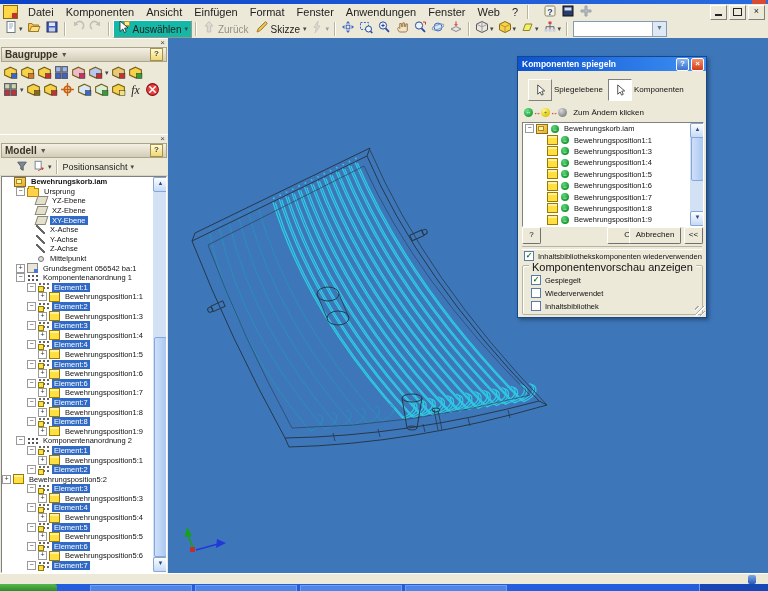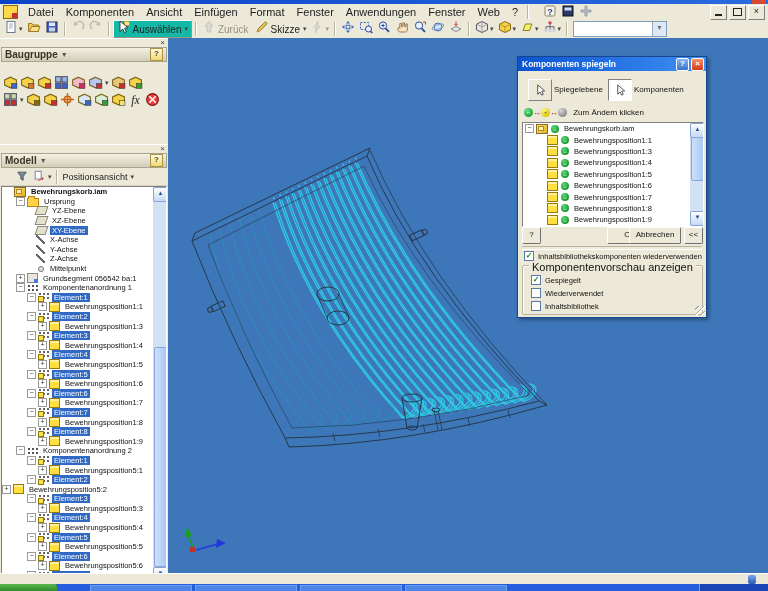--- a/index.html
+++ b/index.html
@@ -42,21 +42,21 @@
 
   
   #left{position:absolute;left:0;top:38px;width:168px;height:535px;background:#ECE9D8;}
   .panel-strip{height:8px;position:relative;border-top:1px solid #fff;}
   .strip-x{position:absolute;right:3px;top:0;font-size:8px;line-height:8px;color:#444;}
   .panel-header{height:13px;background:linear-gradient(#f4f1e4,#d2cdb8);border:1px solid #a8a48e;
     margin:0 1px;display:flex;align-items:center;font-size:10px;font-weight:bold;color:#3a3526;padding:0 3px;}
   .panel-header .ph-dd{font-size:7px;margin-left:3px;color:#555;}
   .panel-help{margin-left:auto;width:11px;height:11px;background:linear-gradient(#fffbe8,#f0d870);
     border:1px solid #a89440;font-size:8px;font-weight:bold;color:#5a4a10;text-align:center;line-height:10px;}
-  #bg-icon-rows{padding:12px 2px 0 2px;}
+  #bg-icon-rows{padding:2px 2px 0 2px;}
   .icon-row{display:flex;align-items:center;height:17px;}
   .pico{width:17px;height:16px;display:inline-flex;align-items:center;justify-content:center;}
   .pico svg{width:15px;height:15px;}
   .pico-dd{font-size:7px;color:#444;margin:0 1px;}
   #bg-gap{height:36px;}
 
   #modell-toolbar{height:15px;display:flex;align-items:center;padding:1px 13px;border-bottom:1px solid #d8d4c0;}
   #modell-toolbar .tb-label{font-size:9px;}
   #modell-toolbar svg{width:12px;height:12px;}
 

